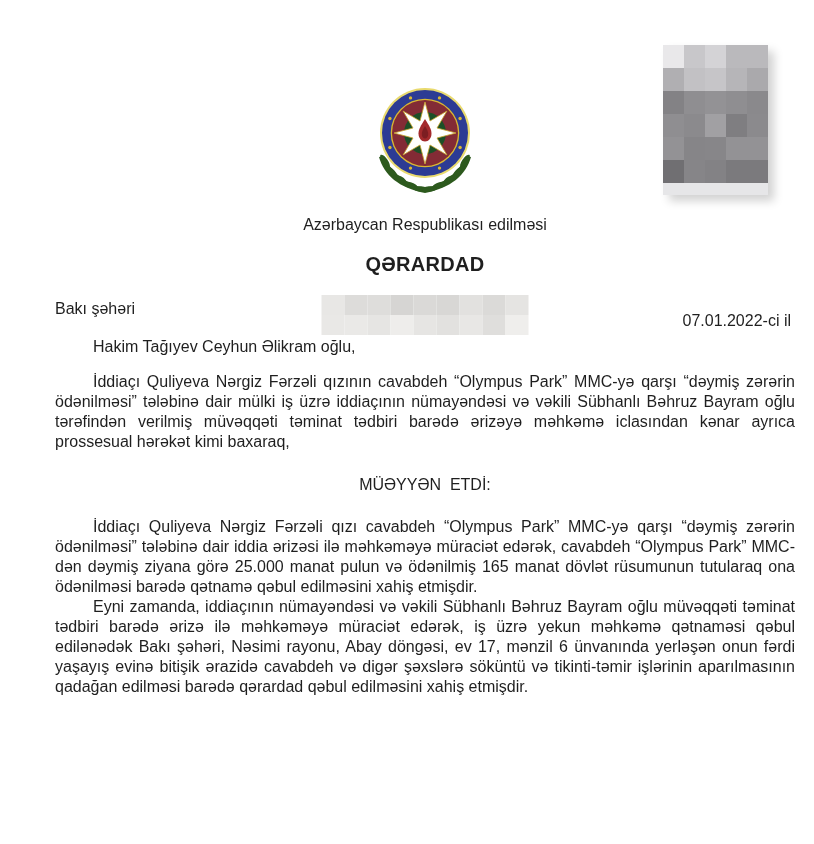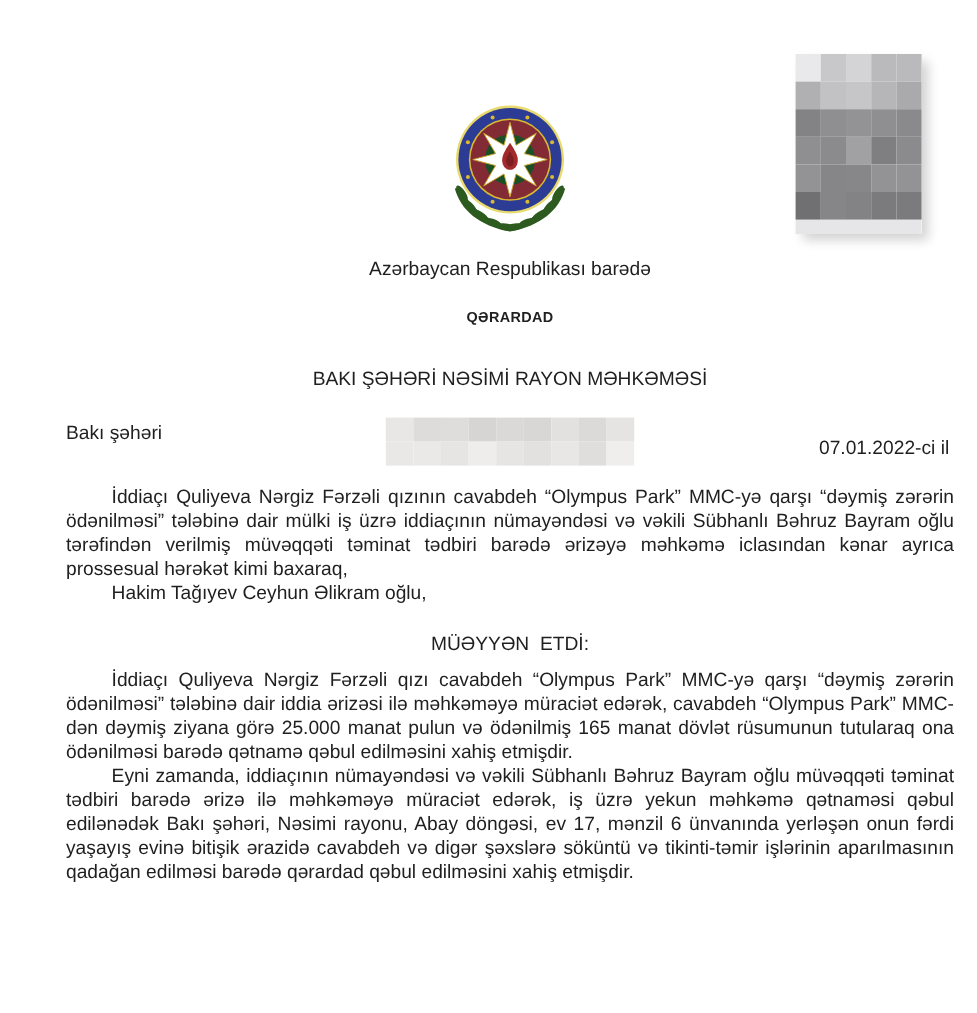--- a/index.html
+++ b/index.html
@@ -8,37 +8,37 @@
     width:814px; height:844px;
     background:#ffffff;
     font-family:"Liberation Sans", sans-serif;
     color:#1f1f1f;
     overflow:hidden;
   }
   .content { padding-left:55px; padding-right:19px; }
   .centered { text-align:center; }
   .emblem-wrap { margin:85px auto 0 auto; width:112px; height:114px; }
   .republic-line { margin-top:16px; font-size:16px; line-height:20px; }
-  .doc-title { margin-top:19px; font-size:12px; line-height:20px; font-weight:bold; letter-spacing:0.3px; }
+  .doc-title { margin-top:19px; font-size:20px; line-height:20px; font-weight:bold; letter-spacing:0.3px; }
   .court-name { margin-top:33px; font-size:16px; line-height:20px; }
   .date-row { position:relative; margin-top:23px; height:40px; font-size:16px; line-height:20px; }
   .date-row .city { position:absolute; left:0; top:2px; }
   .date-row .date { position:absolute; right:4px; top:14px; }
   .redact-grid {
     position:absolute; left:50%; top:-2px; transform:translateX(-50%);
     display:grid; grid-template-columns:repeat(9,23px); grid-auto-rows:20px;
   }
   .judge-line { margin-top:53px; font-size:16px; line-height:20px; text-indent:38px; }
   .para {
     margin:0; font-size:16px; line-height:20px;
     text-align:justify; text-indent:38px;
   }
   .intro { margin-top:15px; }
   .section-heading { margin-top:23px; font-size:16px; line-height:20px; font-weight:normal; }
-  .body-block { margin-top:10px; }
+  .body-block { margin-top:22px; }
   .stamp {
     position:absolute; top:45px; right:46px; width:105px;
     box-shadow:6px 6px 9px rgba(0,0,0,0.18);
   }
   .stamp-grid { display:grid; grid-template-columns:repeat(5,21px); grid-auto-rows:23px; }
   .stamp-strip { width:105px; height:12px; background:#e6e6e8; }
 </style>
 </head>
 <body>
 
@@ -118,25 +118,24 @@
         <circle cx="56" cy="48" r="21" fill="#1d4f27"></circle>
 
         <polygon points="56,17 51,36 34.1,26.1 44,43 25,48 44,53 34.1,69.9 51,60 56,79 61,60 77.9,69.9 68,53 87,48 68,43 77.9,26.1 61,36" fill="#ffffff" stroke="#caa72e" stroke-width="0.8"></polygon>
         <circle cx="56" cy="48" r="9.5" fill="#ffffff"></circle>
 
         <path d="M56,34 C51.5,41 49.5,44.5 49.5,48.5 C49.5,53.2 52.4,56.5 56,56.5 C59.6,56.5 62.5,53.2 62.5,48.5 C62.5,44.5 60.5,41 56,34 Z" fill="#a32a2c"></path>
         <path d="M56,41 C53.8,44.6 52.8,46.6 52.8,49 C52.8,51.8 54.2,53.6 56,53.6 C57.8,53.6 59.2,51.8 59.2,49 C59.2,46.6 58.2,44.6 56,41 Z" fill="#7c1e22"></path>
       </svg>
     </div>
 
-    <div class="centered republic-line">Azərbaycan Respublikası barədə</div>
+    <div class="centered republic-line">Azərbaycan Respublikası edilməsi</div>
 
     <div class="centered doc-title">QƏRARDAD</div>
 
-    <div class="centered court-name">BAKI ŞƏHƏRİ NƏSİMİ RAYON MƏHKƏMƏSİ</div>
 
     <div class="date-row">
       <span class="city">Bakı şəhəri</span>
       <div class="redact-grid">
           <div style="background: rgb(232, 231, 229);"></div>
           <div style="background: rgb(221, 220, 218);"></div>
           <div style="background: rgb(222, 221, 219);"></div>
           <div style="background: rgb(214, 213, 211);"></div>
           <div style="background: rgb(218, 217, 215);"></div>
           <div style="background: rgb(216, 215, 213);"></div>
@@ -149,23 +148,23 @@
           <div style="background: rgb(238, 237, 235);"></div>
           <div style="background: rgb(230, 229, 227);"></div>
           <div style="background: rgb(226, 225, 223);"></div>
           <div style="background: rgb(232, 231, 229);"></div>
           <div style="background: rgb(223, 222, 220);"></div>
           <div style="background: rgb(239, 238, 236);"></div>
         </div>
       <span class="date">07.01.2022-ci il</span>
     </div>
 
+    <p class="para judge-line">Hakim Tağıyev Ceyhun Əlikram oğlu,</p>
+
     <p class="para intro">İddiaçı Quliyeva Nərgiz Fərzəli qızının cavabdeh “Olympus Park” MMC-yə qarşı “dəymiş zərərin ödənilməsi” tələbinə dair mülki iş üzrə iddiaçının nümayəndəsi və vəkili Sübhanlı Bəhruz Bayram oğlu tərəfindən verilmiş müvəqqəti təminat tədbiri barədə ərizəyə məhkəmə iclasından kənar ayrıca prossesual hərəkət kimi baxaraq,</p>
-
-    <p class="para judge-line">Hakim Tağıyev Ceyhun Əlikram oğlu,</p>
 
     <div class="centered section-heading">MÜƏYYƏN&nbsp; ETDİ:</div>
 
     <div class="body-block">
       <p class="para">İddiaçı Quliyeva Nərgiz Fərzəli qızı cavabdeh “Olympus Park” MMC-yə qarşı “dəymiş zərərin ödənilməsi” tələbinə dair iddia ərizəsi ilə məhkəməyə müraciət edərək, cavabdeh “Olympus Park” MMC-dən dəymiş ziyana görə 25.000 manat pulun və ödənilmiş 165 manat dövlət rüsumunun tutularaq ona ödənilməsi barədə qətnamə qəbul edilməsini xahiş etmişdir.</p>
       <p class="para">Eyni zamanda, iddiaçının nümayəndəsi və vəkili Sübhanlı Bəhruz Bayram oğlu müvəqqəti təminat tədbiri barədə ərizə ilə məhkəməyə müraciət edərək, iş üzrə yekun məhkəmə qətnaməsi qəbul edilənədək Bakı şəhəri, Nəsimi rayonu, Abay döngəsi, ev 17, mənzil 6 ünvanında yerləşən onun fərdi yaşayış evinə bitişik ərazidə cavabdeh və digər şəxslərə söküntü və tikinti-təmir işlərinin aparılmasının qadağan edilməsi barədə qərardad qəbul edilməsini xahiş etmişdir.</p>
     </div>
 
   </div>
 </div>

